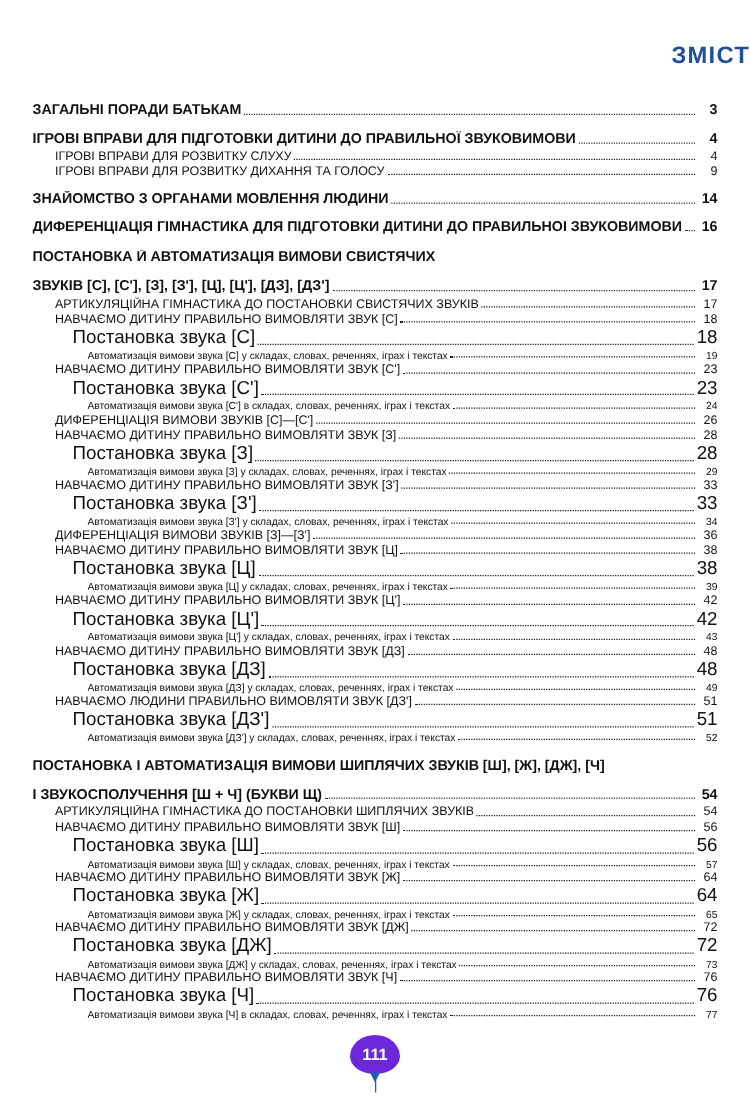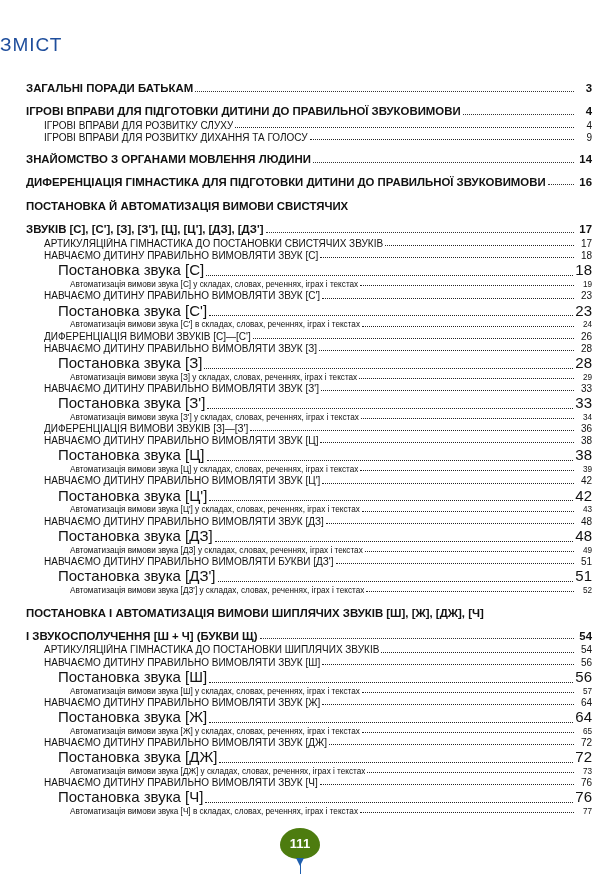--- a/index.html
+++ b/index.html
@@ -9,30 +9,30 @@
     background: #ffffff;
     font-family: "Liberation Sans", sans-serif;
   }
   #page {
     position: relative;
     width: 600px; height: 877px;
     background: #fff;
     overflow: hidden;
   }
   .title {
-    text-align: left;
+    text-align: right;
     color: #1f4e9c;
-    font-weight: normal;
+    font-weight: bold;
     font-size: 19px;
     letter-spacing: 1px;
     margin-top: 34px;
     margin-bottom: 26px;
   }
   .toc {
-    padding: 0 8px 0 26px;
+    padding: 0 26px 0 26px;
   }
   .row {
     display: flex;
     align-items: flex-end;
     width: 100%;
     line-height: 1.12;
     white-space: nowrap;
   }
   .row .txt {
     flex: 0 1 auto;
@@ -91,21 +91,21 @@
   .footer {
     position: absolute;
     left: 0; right: 0;
     bottom: 18px;
     text-align: center;
   }
   .balloon {
     display: inline-block;
     position: relative;
     width: 40px; height: 31px;
-    background: #4d7c0f;
+    background: #6d28d9;
     border-radius: 50% 50% 48% 48% / 55% 55% 45% 45%;
     color: #fff;
     font-size: 13px;
     font-weight: bold;
     line-height: 31px;
     text-align: center;
   }
   .balloon:after {
     content: "";
     position: absolute;
@@ -285,21 +285,21 @@
         <span class="txt">Постановка звука [ДЗ]</span>
         <span class="dots"></span>
         <span class="pg">48</span>
       </div>
       <div class="row lvl-4">
         <span class="txt">Автоматизація вимови звука [ДЗ] у складах, словах, реченнях, іграх і текстах</span>
         <span class="dots"></span>
         <span class="pg">49</span>
       </div>
       <div class="row lvl-2caps">
-        <span class="txt">НАВЧАЄМО ДИТИНУ ПРАВИЛЬНО ВИМОВЛЯТИ БУКВИ [ДЗ']</span>
+        <span class="txt">НАВЧАЄМО ЛЮДИНИ ПРАВИЛЬНО ВИМОВЛЯТИ ЗВУК [ДЗ']</span>
         <span class="dots"></span>
         <span class="pg">51</span>
       </div>
       <div class="row lvl-3">
         <span class="txt">Постановка звука [ДЗ']</span>
         <span class="dots"></span>
         <span class="pg">51</span>
       </div>
       <div class="row lvl-4">
         <span class="txt">Автоматизація вимови звука [ДЗ'] у складах, словах, реченнях, іграх і текстах</span>

